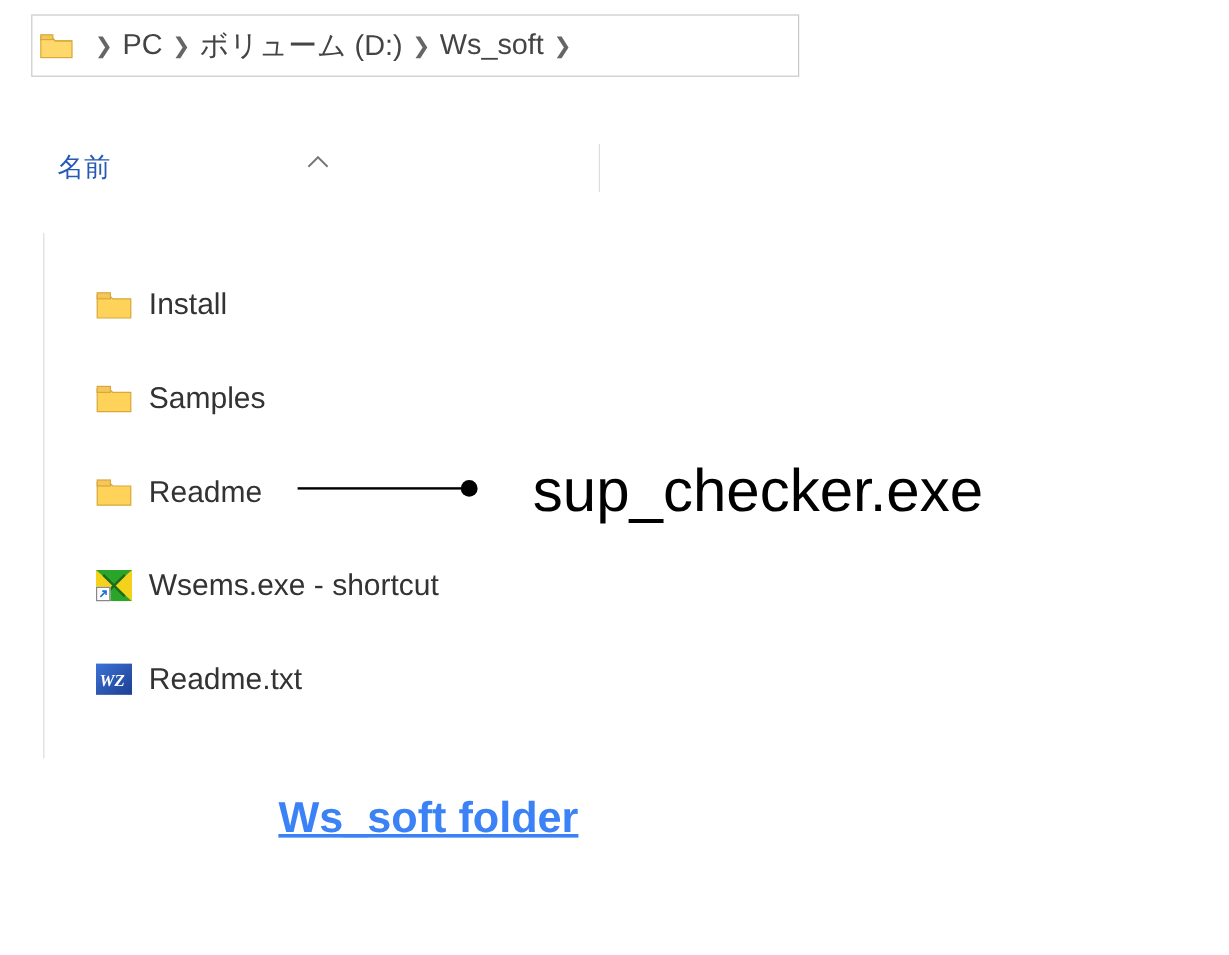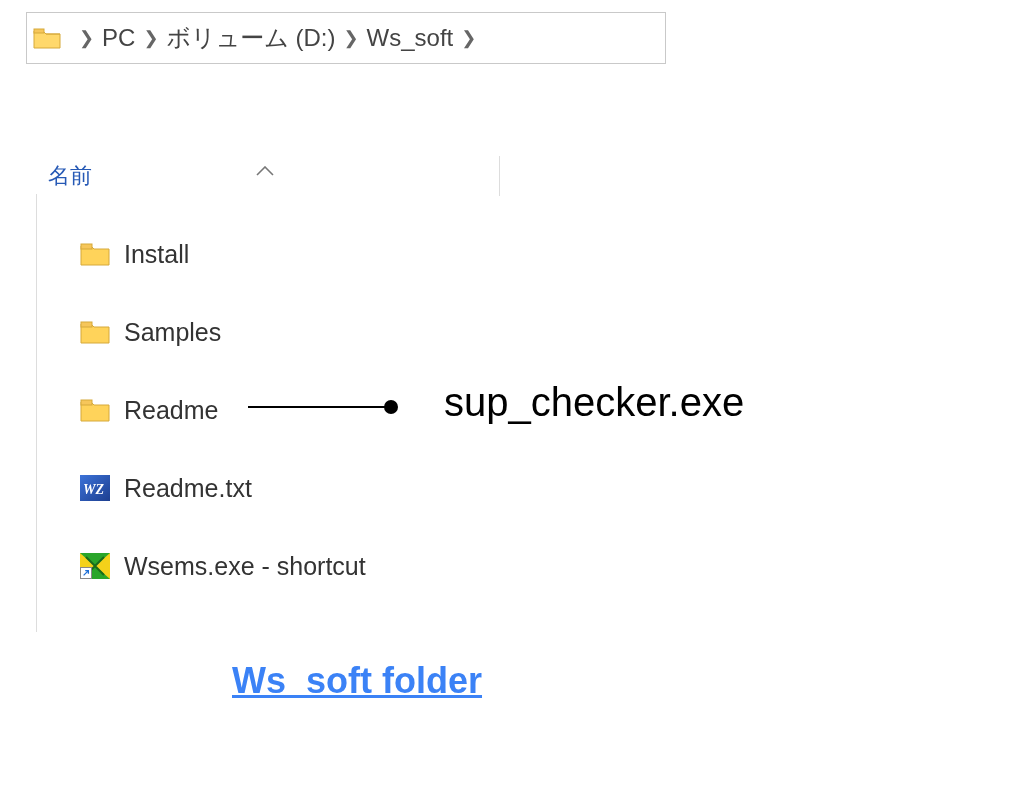--- a/index.html
+++ b/index.html
@@ -48,21 +48,20 @@
       left: 30px;
       top: 120px;
       width: 470px;
       height: 40px;
       display: flex;
       align-items: center;
       font-size: 22px;
       color: #2659b5;
       border-right: 1px solid #ddd;
       padding-left: 18px;
-      margin-top: 36px;
     }
     .sort-caret {
       position: absolute;
       left: 50%;
       top: 0;
       transform: translateX(-50%);
     }
 
     
     .file-list {
@@ -101,21 +100,21 @@
       top: 400px;
       width: 14px;
       height: 14px;
       background: #000;
       border-radius: 50%;
     }
     .anno-label {
       position: absolute;
       left: 444px;
       top: 380px;
-      font-size: 40px;
+      font-size: 50px;
       color: #000;
     }
 
     
     .caption {
       position: absolute;
       left: 232px;
       top: 660px;
       font-size: 36px;
       font-weight: 700;
@@ -203,55 +202,55 @@
   </div>
 
   <div class="file-row">
     <span class="file-icon">
       <svg viewBox="0 0 30 26">
           <path d="M1 5 h10 l3 3 h15 v16 h-28 z" fill="#ffd35a" stroke="#d6a93a"></path>
           <rect x="1" y="3" width="11" height="5" fill="#f6c65a" stroke="#d6a93a"></rect>
         </svg>
     </span>
     <span>Readme</span>
-  </div>
-
-  <div class="file-row">
-    <span class="file-icon">
-      <svg viewBox="0 0 30 26">
-        <rect x="0" y="0" width="30" height="26" fill="#2a4fb0"></rect>
-        <rect x="0" y="0" width="30" height="26" fill="url(#g1)"></rect>
-        <defs>
-          <linearGradient id="g1" x1="0" y1="0" x2="1" y2="1">
-            <stop offset="0" stop-color="#3c72d8"></stop>
-            <stop offset="1" stop-color="#1d3f90"></stop>
-          </linearGradient>
-        </defs>
-        <text x="3" y="19" font-size="14" font-style="italic" font-weight="700" fill="#fff" font-family="Segoe UI">WZ</text>
-      </svg>
-    </span>
-    <span>Readme.txt</span>
   </div>
 
   <div class="file-row">
     <span class="icon-wrap">
       <svg viewBox="0 0 30 26" width="30" height="26">
         <rect x="0" y="0" width="30" height="26" fill="#2aa52a"></rect>
         <path d="M0 0 L15 13 L0 26 Z" fill="#f4d11a"></path>
         <path d="M30 0 L15 13 L30 26 Z" fill="#f4d11a"></path>
         <path d="M6 4 L24 22 M24 4 L6 22" stroke="#1a6b1a" stroke-width="2"></path>
       </svg>
       <span class="shortcut-arrow">
         <svg viewBox="0 0 10 10">
             <path d="M2 8 L8 2 M4 2 H8 V6" fill="none" stroke="#1d6fd6" stroke-width="1.6"></path>
           </svg>
       </span>
     </span>
     <span>Wsems.exe - shortcut</span>
   </div>
 
+  <div class="file-row">
+    <span class="file-icon">
+      <svg viewBox="0 0 30 26">
+        <rect x="0" y="0" width="30" height="26" fill="#2a4fb0"></rect>
+        <rect x="0" y="0" width="30" height="26" fill="url(#g1)"></rect>
+        <defs>
+          <linearGradient id="g1" x1="0" y1="0" x2="1" y2="1">
+            <stop offset="0" stop-color="#3c72d8"></stop>
+            <stop offset="1" stop-color="#1d3f90"></stop>
+          </linearGradient>
+        </defs>
+        <text x="3" y="19" font-size="14" font-style="italic" font-weight="700" fill="#fff" font-family="Segoe UI">WZ</text>
+      </svg>
+    </span>
+    <span>Readme.txt</span>
+  </div>
+
 </div>
 
 <div class="anno-line"></div>
 <div class="anno-dot"></div>
 <div class="anno-label">sup_checker.exe</div>
 
 <div class="caption">Ws_soft folder</div>
 
 </body></html>

